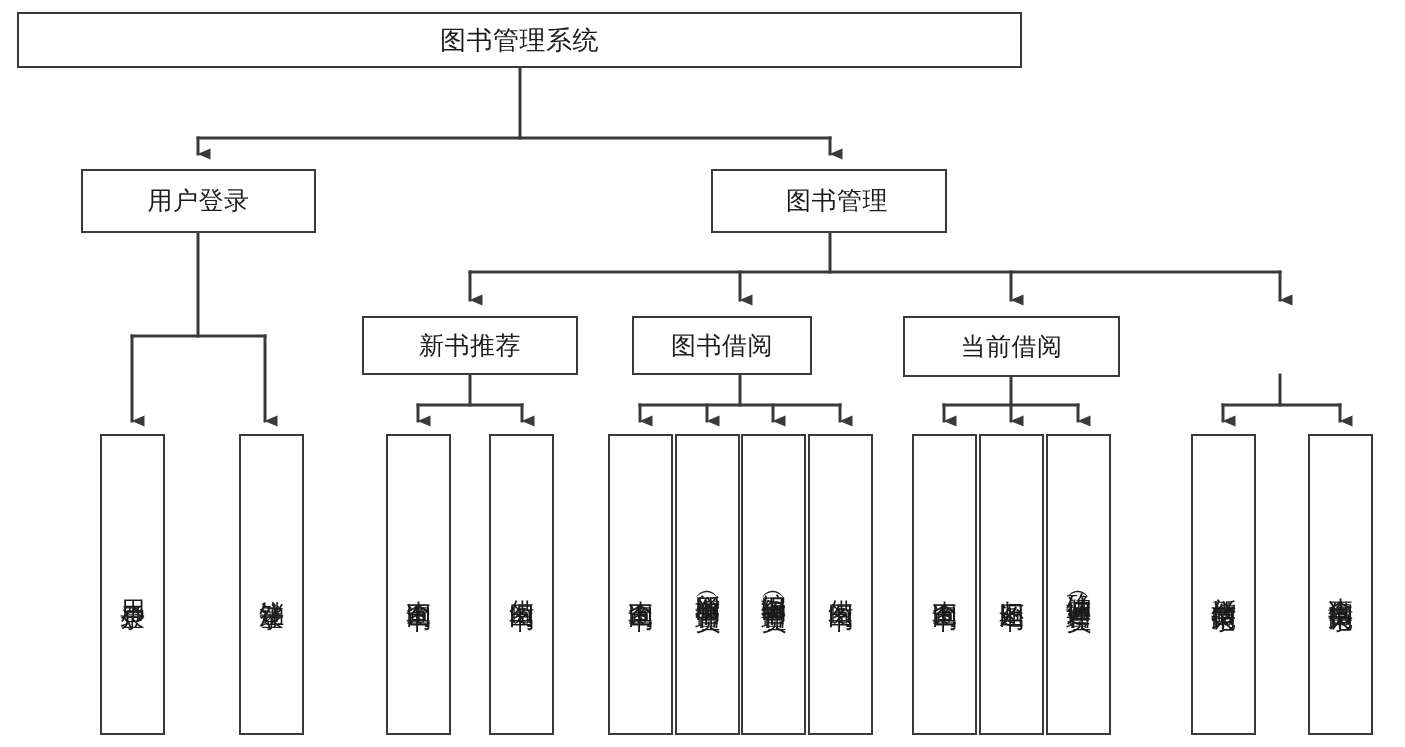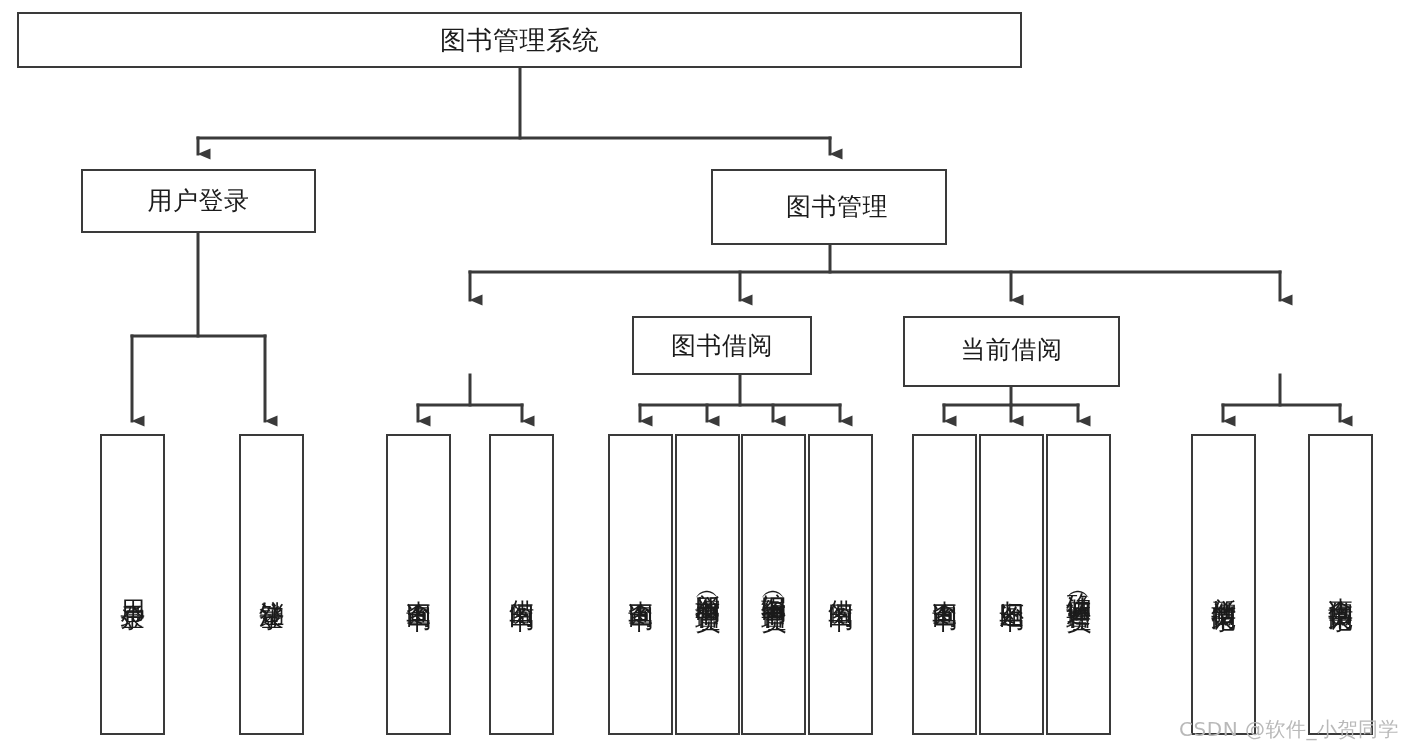--- a/index.html
+++ b/index.html
@@ -130,28 +130,31 @@
     </g>
   </svg>
 
   <div class="node horiz root" style="left:17px; top:12px; width:1005px; height:56px;">
     <span class="lbl">图书管理系统</span>
   </div>
 
   <div class="node horiz" style="left:81px; top:169px; width:235px; height:64px;">
     <span class="lbl">用户登录</span>
   </div>
-  <div class="node horiz" style="left:711px; top:169px; width:236px; height:76px;padding-left:16px;">
+  <div class="node horiz" style="left:711px; top:169px; width:236px; height:64px;padding-left:16px;">
     <span class="lbl">图书管理</span>
   </div>
 
+  <div class="node horiz" style="left:362px; top:316px; width:216px; height:59px;">
+    <span class="lbl">新书推荐</span>
+  </div>
   <div class="node horiz" style="left:632px; top:316px; width:180px; height:59px;">
     <span class="lbl">图书借阅</span>
   </div>
-  <div class="node horiz" style="left:903px; top:316px; width:217px; height:71px;font-family:Liberation Mono, monospace;">
+  <div class="node horiz" style="left:903px; top:316px; width:217px; height:61px;">
     <span class="lbl">当前借阅</span>
   </div>
 
   <div class="node vert" style="left:100px; top:434px; width:65px; height:301px;">
     <span class="lbl">用户登录</span>
   </div>
   <div class="node vert" style="left:239px; top:434px; width:65px; height:301px;">
     <span class="lbl">注销登录</span>
   </div>
 
@@ -185,15 +188,14 @@
     <span class="lbl">确认归还（管理员）</span>
   </div>
 
   <div class="node vert" style="left:1191px; top:434px; width:65px; height:301px;">
     <span class="lbl">新增借阅记录</span>
   </div>
   <div class="node vert" style="left:1308px; top:434px; width:65px; height:301px;">
     <span class="lbl">查询借阅记录</span>
   </div>
 
-  <div class="watermark">CSDN @软件_小贺同学</div>
 
 </div>
 
 </body></html>

